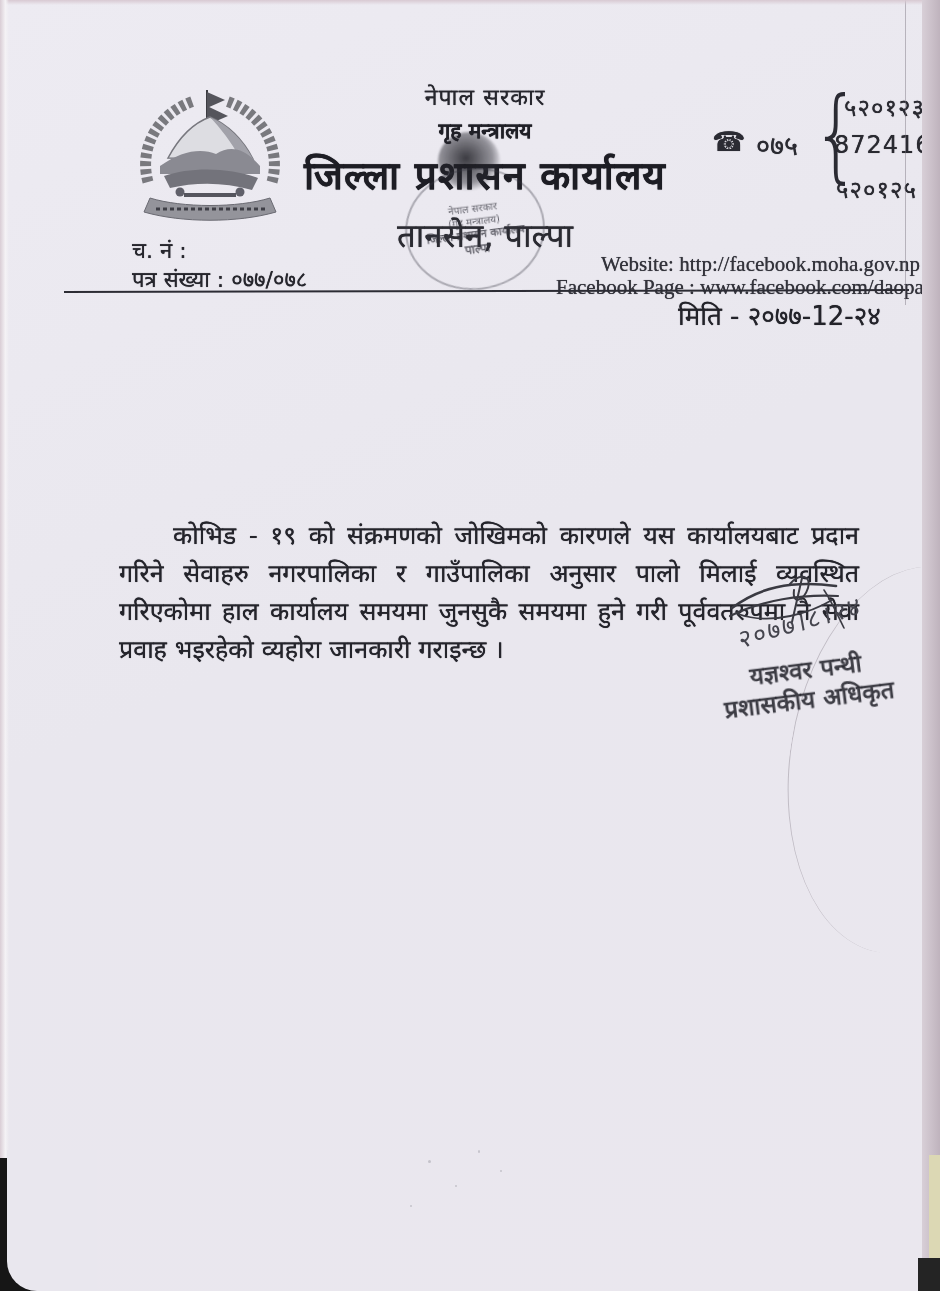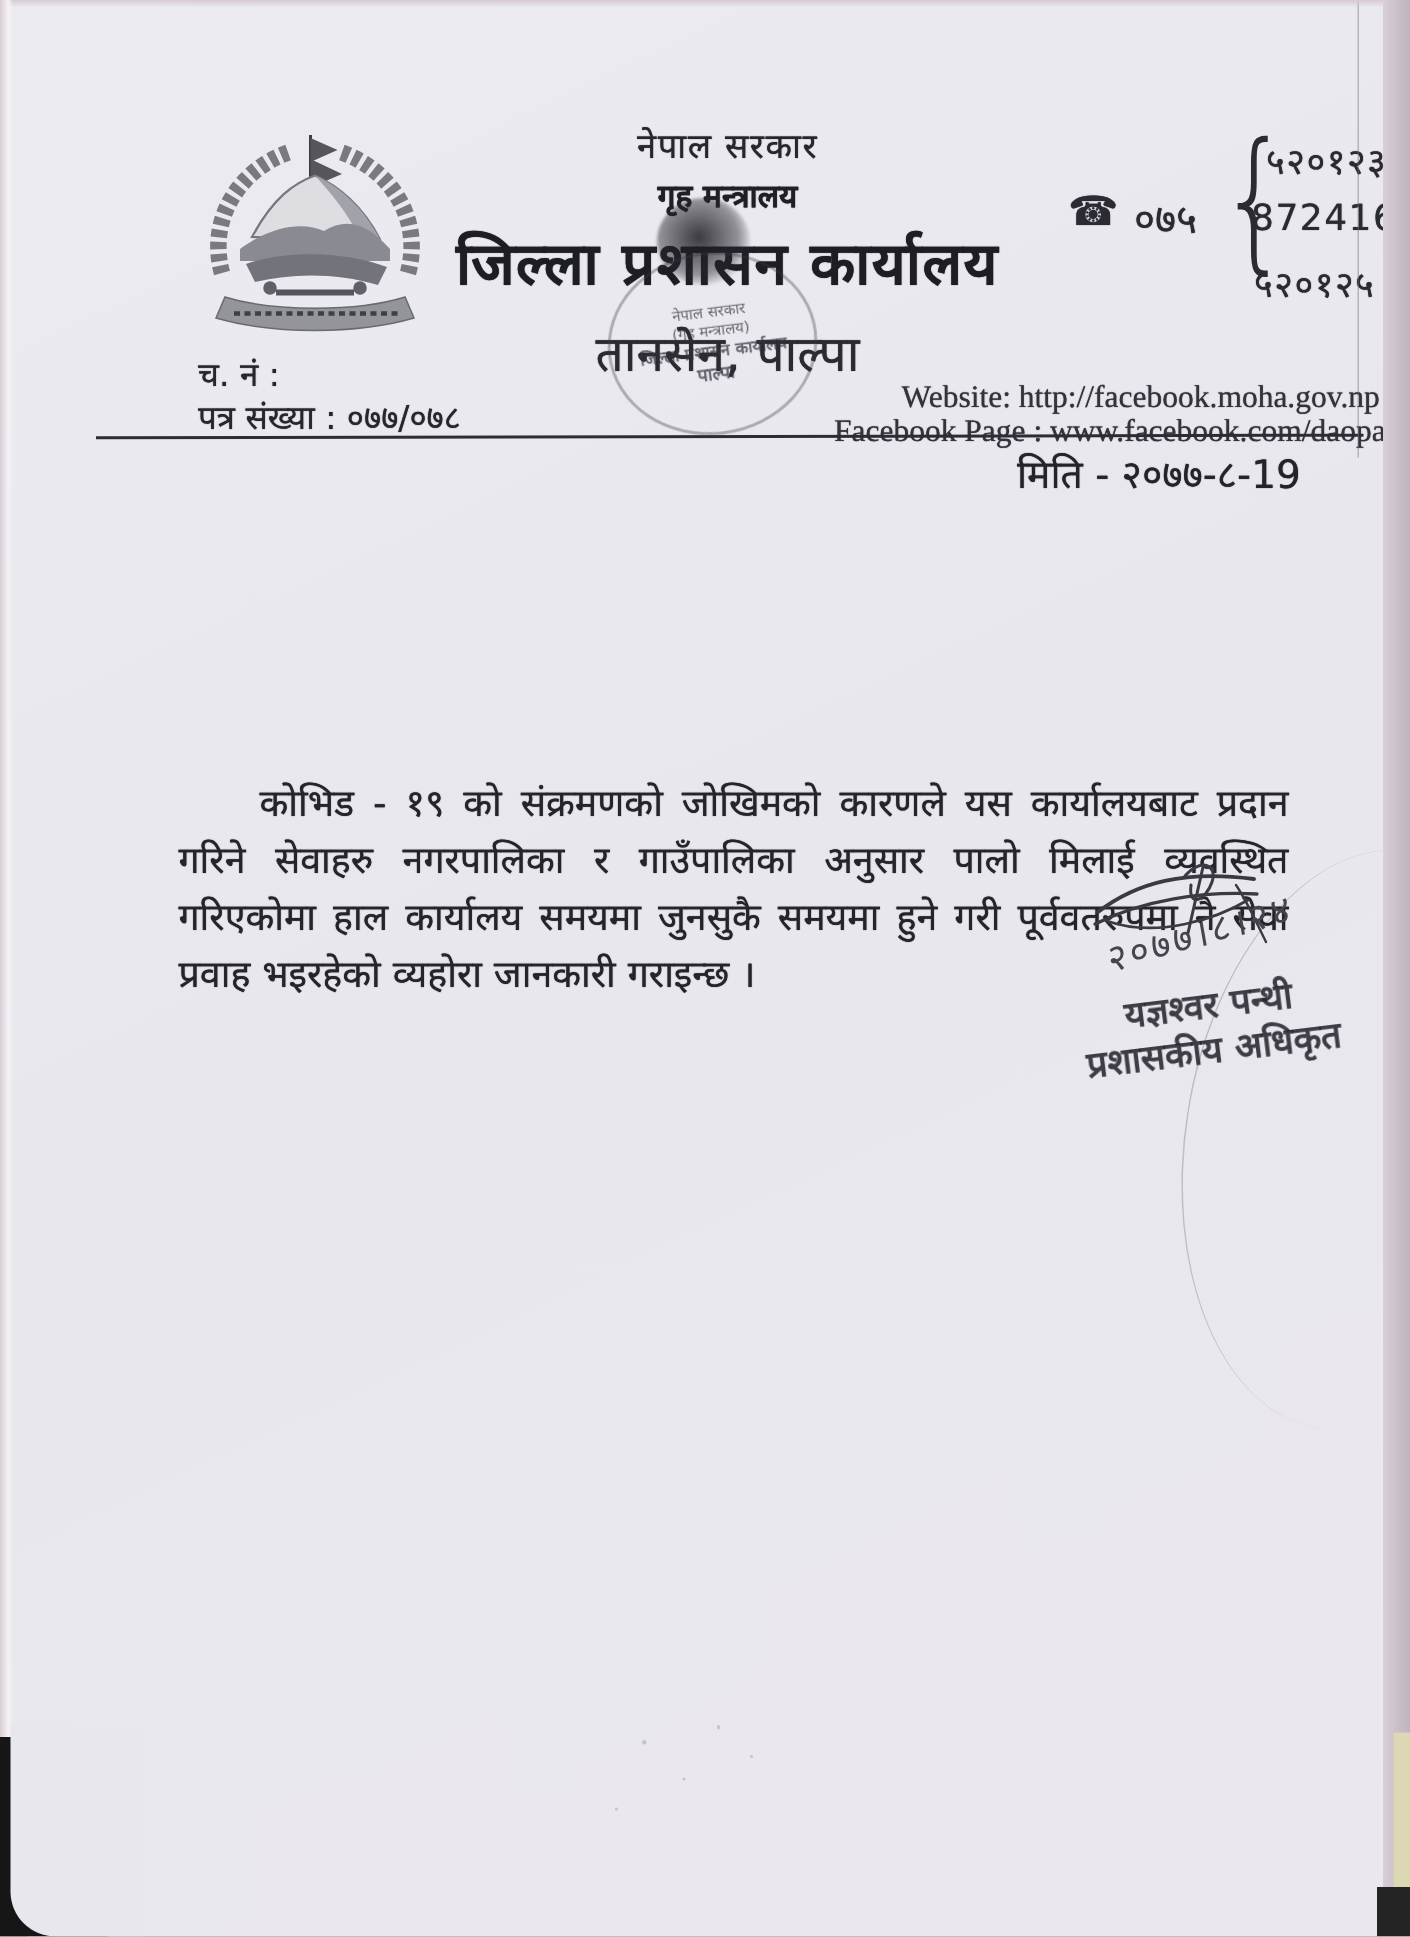--- a/index.html
+++ b/index.html
@@ -130,21 +130,21 @@
   </div>
   <div class="abs website-line eng soft">Website: http://facebook.moha.gov.np</div>
   <div class="abs facebook-line eng soft">Facebook Page : www.facebook.com/daopalpa</div>
 
   <div class="abs refs">
     <div class="soft">च. नं :</div>
     <div class="soft">पत्र संख्या : ०७७/०७८</div>
   </div>
 
   <div class="abs hrule"></div>
-  <div class="abs date-line soft">मिति - २०७७-८-19</div>
+  <div class="abs date-line soft">मिति - २०७७-12-२४</div>
 
 
   <p class="abs body-para soft">कोभिड - १९ को संक्रमणको जोखिमको कारणले यस कार्यालयबाट प्रदान गरिने सेवाहरु नगरपालिका र गाउँपालिका अनुसार पालो मिलाई व्यवस्थित गरिएकोमा हाल कार्यालय समयमा जुनसुकै समयमा हुने गरी पूर्ववतरुपमा नै सेवा प्रवाह भइरहेको व्यहोरा जानकारी गराइन्छ ।</p>
 
   <svg class="abs sig-svg" viewBox="0 0 120 58" aria-hidden="true">
     <path d="M4,36 C30,16 62,8 108,14" fill="none" stroke="#3a3a42" stroke-width="2.6" stroke-linecap="round"></path>
     <path d="M2,44 C34,28 74,22 110,24" fill="none" stroke="#3a3a42" stroke-width="2.2" stroke-linecap="round"></path>
     <path d="M10,42 C44,54 84,40 104,28" fill="none" stroke="#3a3a42" stroke-width="1.8" stroke-linecap="round"></path>
     <path d="M62,12 C72,0 84,4 80,16 C76,28 64,34 66,18" fill="none" stroke="#3a3a42" stroke-width="2" stroke-linecap="round"></path>
     <path d="M74,6 L64,50" fill="none" stroke="#3a3a42" stroke-width="2" stroke-linecap="round"></path>

